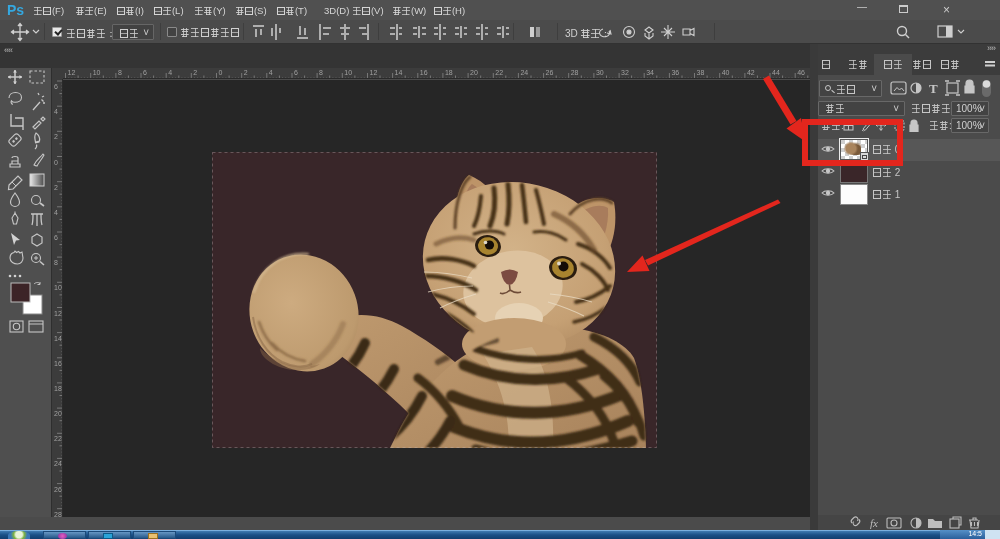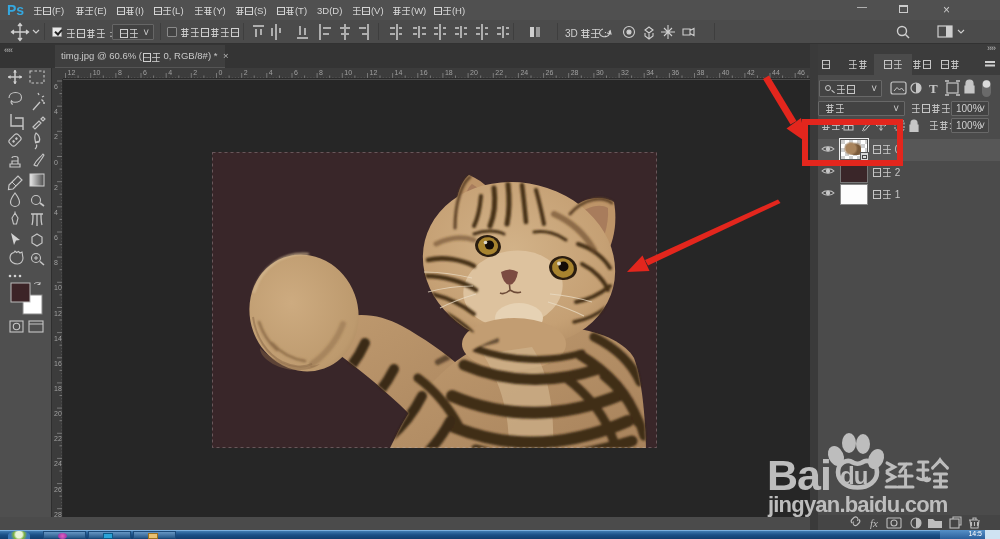--- a/index.html
+++ b/index.html
@@ -70,21 +70,21 @@
 <div id="app">
 <div class="abs" id="menubar">
 <span class="ps">Ps</span>
 <span class="mi" style="left:33px"><span class="cj"></span><span class="cj2"></span>(F)</span>
 <span class="mi" style="left:75px"><span class="cj3"></span><span class="cj"></span>(E)</span>
 <span class="mi" style="left:116px"><span class="cj2"></span><span class="cj3"></span>(I)</span>
 <span class="mi" style="left:153px"><span class="cj2"></span><span class="cj"></span>(L)</span>
 <span class="mi" style="left:194px"><span class="cj"></span><span class="cj3"></span>(Y)</span>
 <span class="mi" style="left:235px"><span class="cj3"></span><span class="cj2"></span>(S)</span>
 <span class="mi" style="left:276px"><span class="cj2"></span><span class="cj3"></span>(T)</span>
-<span class="mi" style="left:317px">3D(D)</span>
+<span class="mi" style="left:324px">3D(D)</span>
 <span class="mi" style="left:352px"><span class="cj"></span><span class="cj2"></span>(V)</span>
 <span class="mi" style="left:392px"><span class="cj3"></span><span class="cj"></span>(W)</span>
 <span class="mi" style="left:433px"><span class="cj2"></span><span class="cj"></span>(H)</span>
 <span class="winb" style="left:857px;top:1px">—</span>
 <span class="winb" style="left:899px;top:5px;width:9px;height:8px;border:1px solid #ccc;border-top-width:2px"></span>
 <span class="winb" style="left:943px;font-size:12px;top:3px">×</span>
 </div>
 <div class="abs" id="options">
 <svg style="position:absolute;left:0;top:0" width="1000" height="24" viewBox="0 0 1000 24" fill="none" stroke="#cfcfcf">
 
@@ -137,21 +137,20 @@
 <span style="position:absolute;left:180px;top:7px"><span class="cj3"></span><span class="cj"></span><span class="cj2"></span><span class="cj3"></span><span class="cj"></span><span class="cj2"></span></span>
 <span class="sep" style="left:243px"></span>
 <span class="sep" style="left:378px"></span>
 <span class="sep" style="left:513px"></span>
 <span class="sep" style="left:557px"></span>
 <span style="position:absolute;left:565px;top:7px">3D <span class="cj3"></span><span class="cj"></span>：</span>
 <span class="sep" style="left:714px"></span>
 </div>
 <div class="abs" id="tabstrip">
 <span style="position:absolute;left:4px;top:1px;color:#b5b5b5;font-size:9px;letter-spacing:-1px">««</span>
-<div id="doctab">timg.jpg @ 60.6% (<span class="cj2"></span><span class="cj"></span> 0, RGB/8#) * <span style="color:#b9b9b9;margin-left:3px">×</span></div>
 </div>
 <div class="abs" id="toolbar">
 <svg width="52" height="449" viewBox="0 0 52 449" fill="none" stroke="#c6c6c6" stroke-width="1.1">
 <path d="M15 2v14M8 9h14" stroke-width="1.6"></path>
         <path d="M13 4.5l2-2.5 2 2.5M13 13.5l2 2.5 2-2.5M10.5 7l-2.5 2 2.5 2M19.5 7l2.5 2-2.5 2" fill="#d2d2d2" stroke="none"></path>
 <rect x="30" y="3" width="14" height="12" stroke-dasharray="2.5 2"></rect>
 <path d="M9 30c0-3.5 3-5.5 6.5-5.5s6 2 6 5-3 4.8-6.5 4.8c-2 0-3-.6-3.6-1.6-.8 1.2-.2 3 1.4 3.8"></path>
 <path d="M33 42l7-8M41.5 31.5l2 2M38 25l1 2M44 28l-2 1M45 35h-2" stroke-width="1.3"></path>
 <path d="M11 46v12h12M15 50h8v12" stroke-width="1.4"></path>
 <path d="M33 59l6-6 2 2-6 6zM41 51l2-2 2 2-2 2z" stroke-width="1.2"></path>
@@ -881,32 +880,12 @@
 </div>
 <div class="abs" id="redbox"></div>
 <svg class="abs" id="arrows" style="left:0;top:0;width:1000px;height:539px;pointer-events:none" viewBox="0 0 1000 539">
 <g fill="#e3261d" stroke="none">
 <path d="M778 199.5L780.5 203L648 265.5L645 260Z"></path>
 <polygon points="627,272 642.5,255.5 649.5,271"></polygon>
 <path d="M763 79L769 75.5L796.5 121L790.5 124.5Z"></path>
 <polygon points="806,142 786.5,128.5 801,118"></polygon>
 </g>
 </svg>
-<div class="abs" id="wm">
-<svg width="234" height="90" viewBox="0 0 234 90">
-<g fill="#bdbdbd">
-<text x="1" y="60" font-size="43" font-weight="bold" font-family="Liberation Sans" letter-spacing="-1">Bai</text>
-<ellipse cx="70" cy="26" rx="7.5" ry="10.5" transform="rotate(-24 70 26)"></ellipse>
-<ellipse cx="83" cy="13" rx="7" ry="10"></ellipse>
-<ellipse cx="97" cy="14" rx="7" ry="10"></ellipse>
-<ellipse cx="110" cy="29" rx="7.5" ry="10.5" transform="rotate(24 110 29)"></ellipse>
-<path d="M72 42 C72 33 81 28.5 87 32.5 C89.5 34 93.5 34 96 32.5 C102 28.5 111 33 111 42 C111 51 103 57.5 91.5 57.5 C80 57.5 72 51 72 42 Z" fill="none" stroke="#bdbdbd" stroke-width="4.6"></path>
-<text x="74" y="54" font-size="24" font-weight="bold" font-family="Liberation Sans" letter-spacing="-1">du</text>
-</g>
-<g stroke="#bdbdbd" stroke-width="3.2" fill="none" stroke-linecap="round" transform="translate(121,0) scale(0.93,1) translate(-121,0)">
-<path d="M121 33l8 4-8 4M121 43l8 4-8 4M120 57h11"></path>
-<path d="M134 34h13M142 34l-7 8M134 46h14M141 40v17M133 57h16"></path>
-<path d="M155 32h10M160 32v14c0 5 5 6 7 3M154 40h11M154 48c3 2 7 2 10 0"></path>
-<path d="M170 38c3-3 6-5 8-8c2 3 5 5 8 8M172 44h13M172 51h13M178.5 44v13M172 57h13"></path>
-</g>
-<text x="2" y="82" font-size="22" font-weight="bold" font-family="Liberation Sans" fill="#bdbdbd" letter-spacing="-.8">jingyan.baidu.com</text>
-</svg>
-</div>
 </div>
 </body></html>

